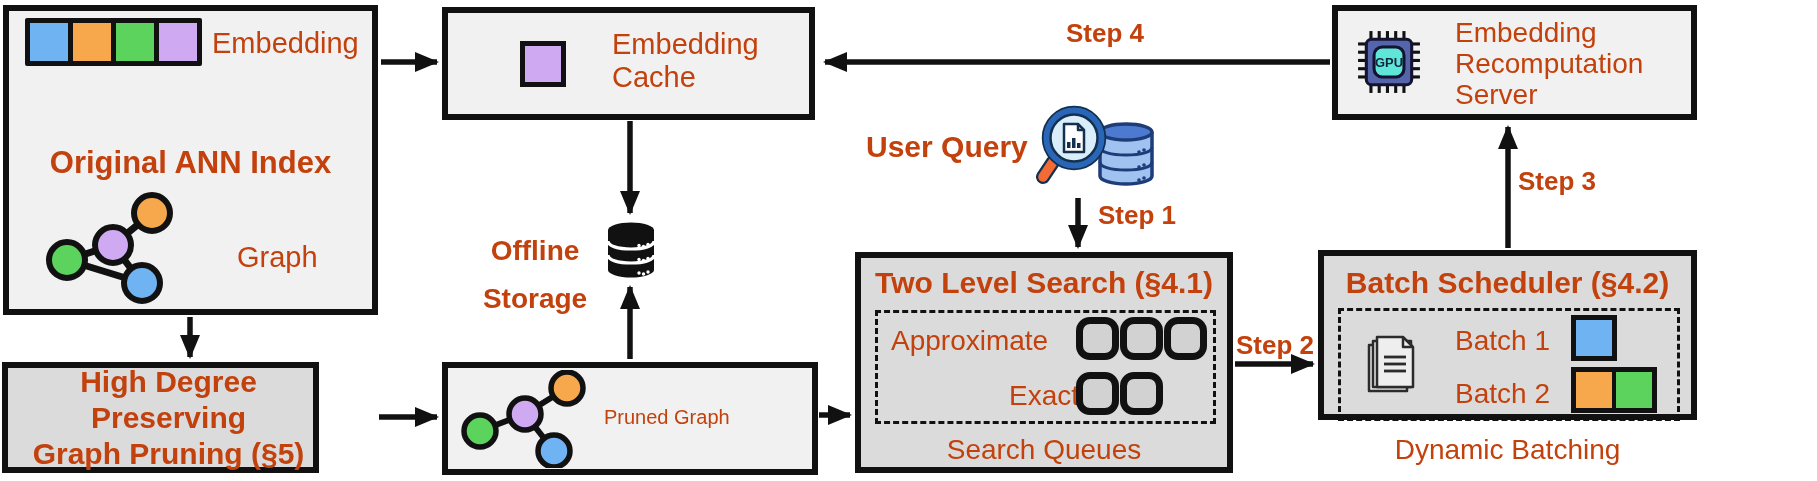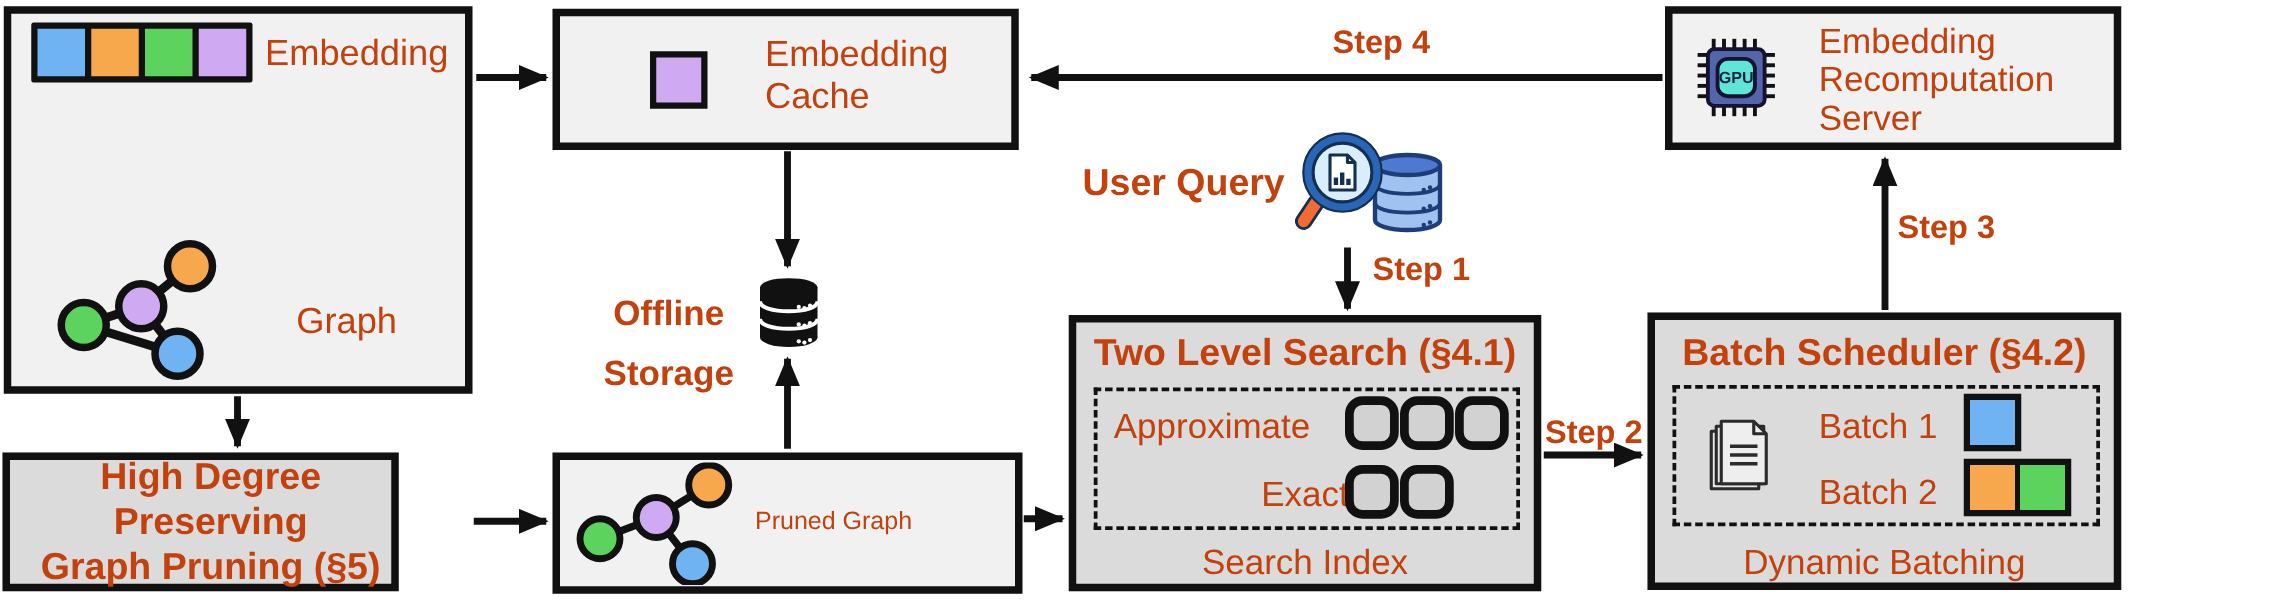--- a/index.html
+++ b/index.html
@@ -55,20 +55,21 @@
   </svg>
 
   <div class="box box-light" style="left:3px;top:5px;width:375px;height:310px;">
     <div class="abs embar" style="left:16px;top:7px;">
       <div class="sq sq-blue"></div>
       <div class="sq sq-orange"></div>
       <div class="sq sq-green"></div>
       <div class="sq sq-purple"></div>
     </div>
     <div class="abs lbl" style="left:203px;top:16px;">Embedding</div>
+    <div class="abs title" style="left:0;right:0;top:134px;font-size:31px;">Original ANN Index</div>
     <svg class="abs" style="left:29px;top:180px;" width="150" height="115" viewBox="0 0 150 115">
       <g stroke="#111" stroke-width="7">
         <line x1="29" y1="69" x2="75" y2="54"></line>
         <line x1="75" y1="54" x2="114" y2="22"></line>
         <line x1="75" y1="54" x2="104" y2="92"></line>
         <line x1="29" y1="69" x2="104" y2="92"></line>
       </g>
       <g stroke="#111" stroke-width="6">
         <circle cx="114" cy="22" r="18" fill="#f7a84d"></circle>
         <circle cx="75" cy="54" r="18" fill="#cfa9f2"></circle>
@@ -209,24 +210,24 @@
         <div class="slot"></div>
         <div class="slot"></div>
         <div class="slot"></div>
       </div>
       <div class="abs lbl" style="left:131px;top:66px;font-size:28px;">Exact</div>
       <div class="slotrow" style="left:198px;top:59px;">
         <div class="slot"></div>
         <div class="slot"></div>
       </div>
     </div>
-    <div class="caption" style="top:176px;">Search Index</div>
-  </div>
-
-  <div class="box box-dark" style="left:1318px;top:250px;width:379px;height:222px;">
+    <div class="caption" style="top:176px;">Search Queues</div>
+  </div>
+
+  <div class="box box-dark" style="left:1318px;top:250px;width:379px;height:170px;">
     <div class="abs title" style="left:0;right:0;top:10px;">Batch Scheduler (§4.2)</div>
     <div class="dashed" style="left:14px;top:52px;width:342px;height:113px;">
       <svg class="abs" style="left:24px;top:22px;" width="56" height="64" viewBox="0 0 56 64">
         <g fill="#e9e9e9" stroke="#2b2b2b" stroke-width="2.5" stroke-linejoin="round">
           <rect x="4" y="12" width="38" height="46"></rect>
           <rect x="8" y="8" width="38" height="46"></rect>
           <path d="M12,4 h26 l10,10 v40 h-36 z" fill="#eee"></path>
           <path d="M38,4 v10 h10" fill="none"></path>
         </g>
         <g stroke="#2b2b2b" stroke-width="2.8">

